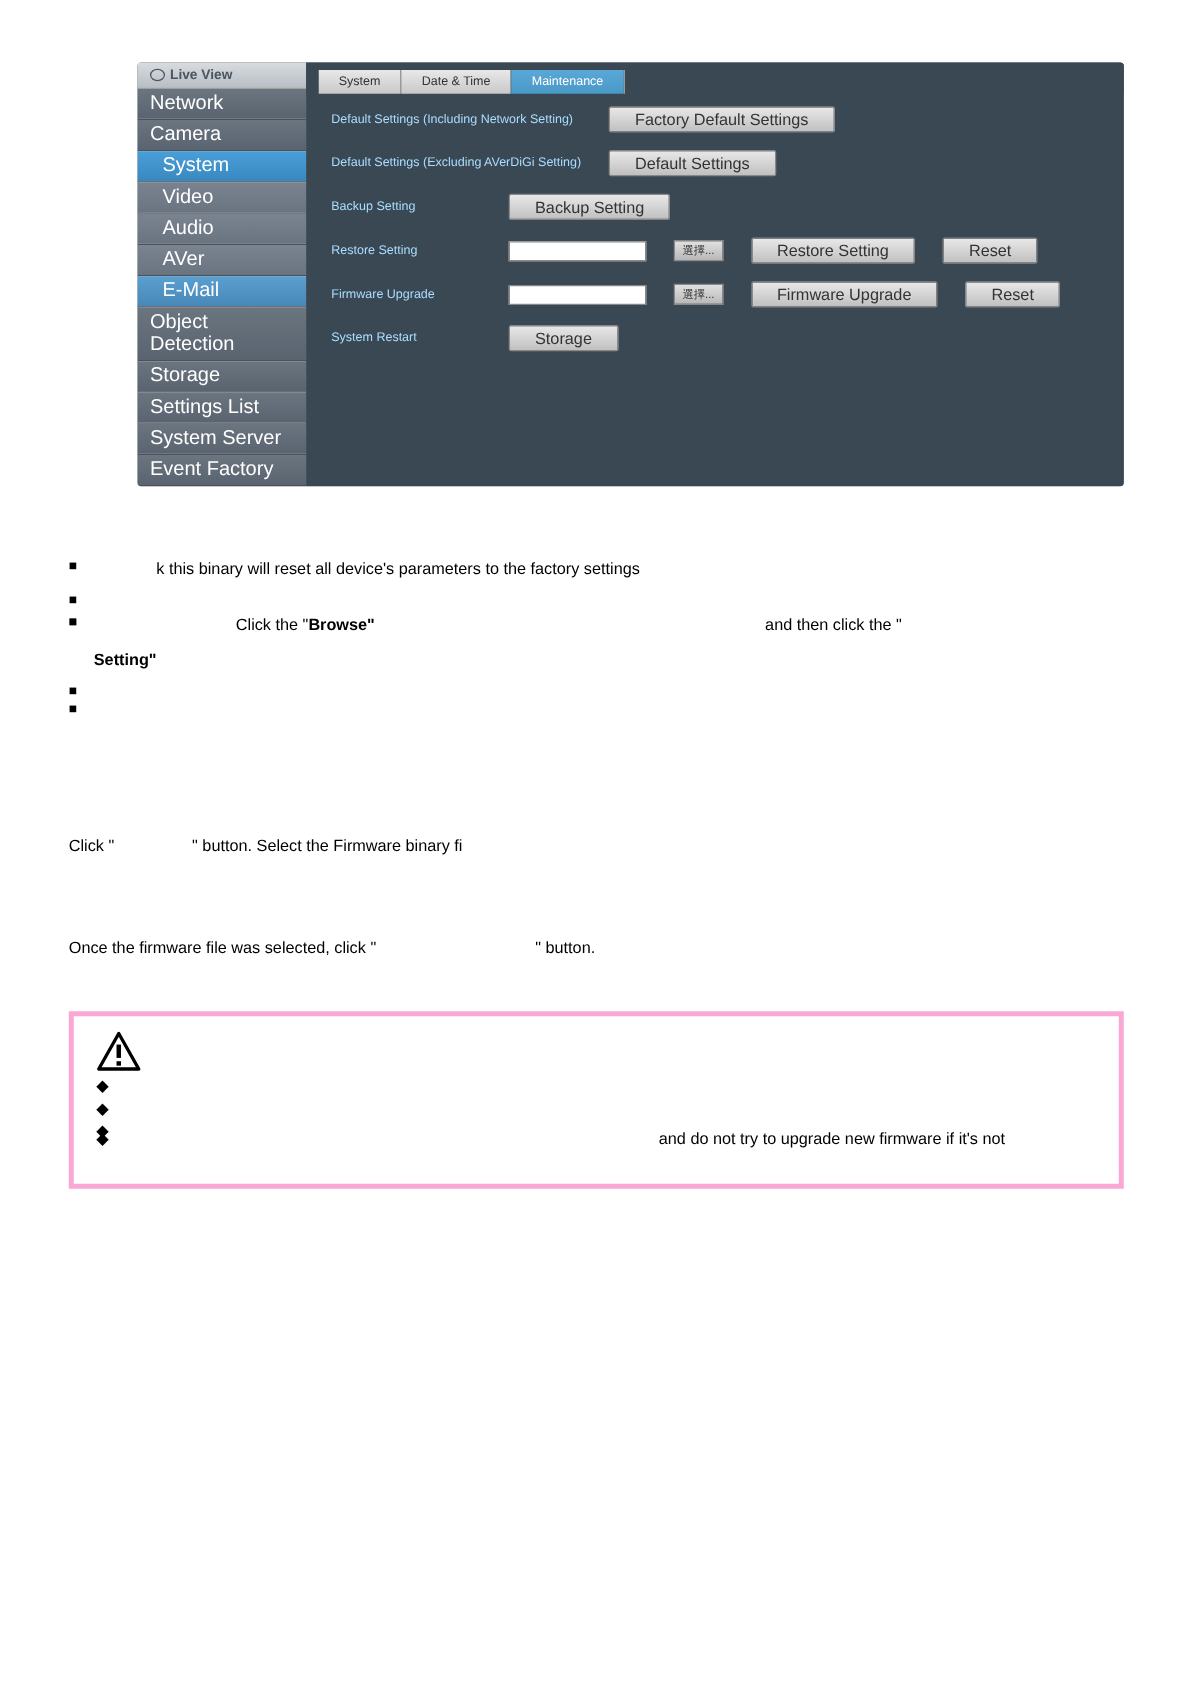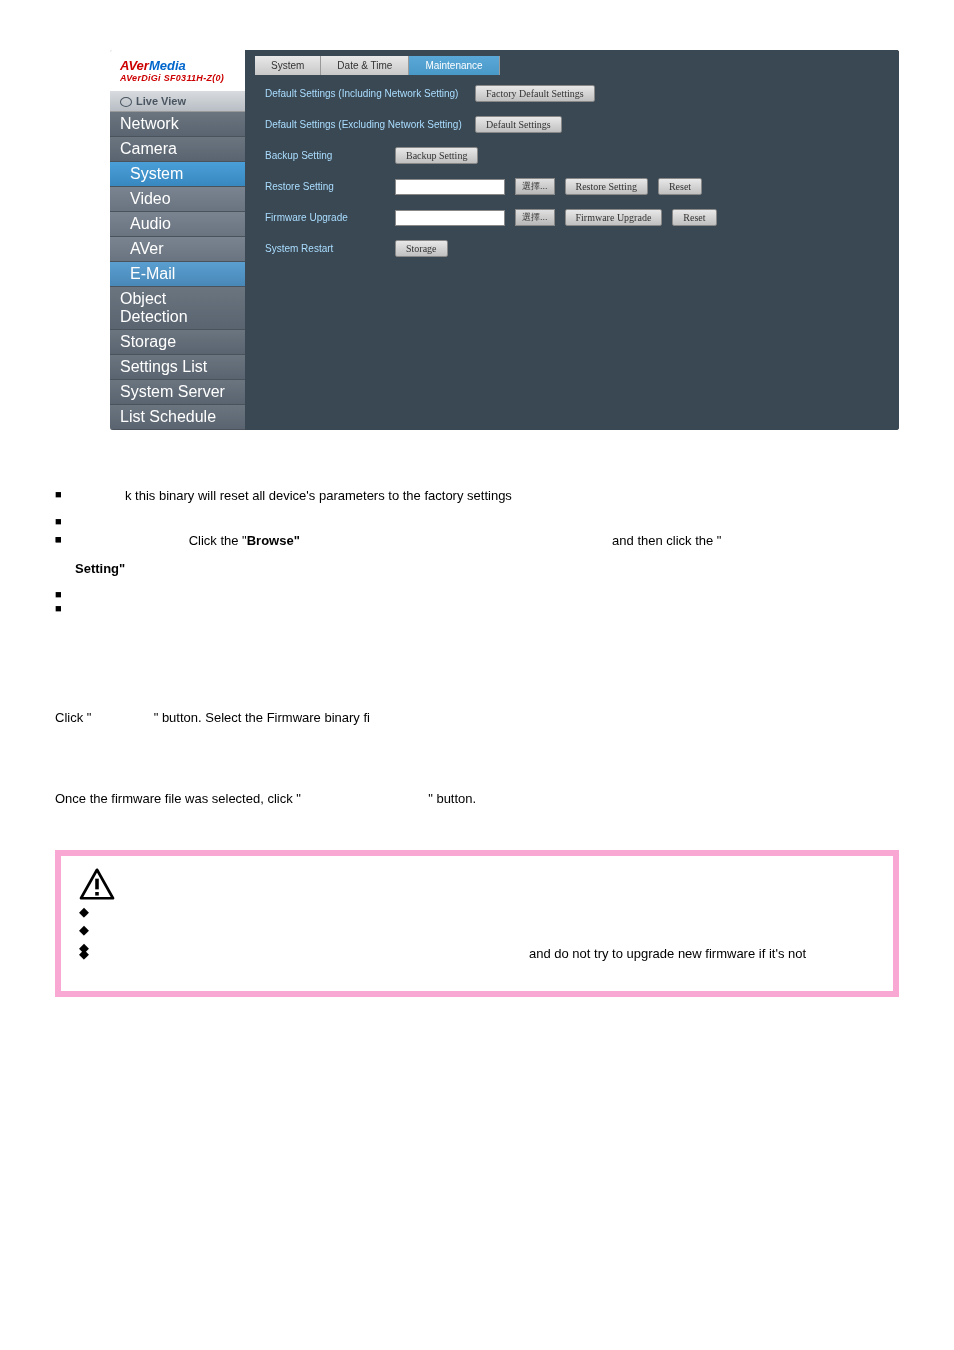--- a/index.html
+++ b/index.html
@@ -73,36 +73,35 @@
     }
     .panel-content {
       padding: 10px 20px;
       color: #fff;
       font-size: 10px;
     }
     .setting-row {
       display: flex;
       align-items: center;
       margin-bottom: 14px;
-      gap: 10px;
+      gap: 22px;
     }
     .setting-label {
       color: #aaddff;
       width: 200px;
       font-size: 10px;
     }
     .btn-panel {
       background: linear-gradient(to bottom, #e8e8e8, #c0c0c0);
       border: 1px solid #888;
-      padding: 2px 10px;
-      font-size: 10px;
+      padding: 2px 20px;
+      font-size: 13px;
       color: #333;
       cursor: pointer;
       border-radius: 2px;
-      font-family: Liberation Serif, serif;
     }
     .input-box {
       background: #fff;
       border: 1px solid #888;
       height: 16px;
       width: 110px;
     }
     .browse-btn {
       background: linear-gradient(to bottom, #e0e0e0, #b8b8b8);
       border: 1px solid #888;
@@ -126,21 +125,21 @@
       content: "■";
       position: absolute;
       left: 0;
       font-size: 11px;
       top: 1px;
     }
     .indent-text { padding-left: 70px; margin-bottom: 4px; line-height: 1.8; }
     .bold { font-weight: bold; }
     
     .warning-box {
-      border: 6px solid #f9a8d4;
+      border: 4px solid #f9a8d4;
       margin: 40px 0 30px 0;
       padding: 12px 18px 18px 18px;
     }
     .warning-icon {
       width: 36px;
       height: 32px;
     }
     .warning-icon svg { width: 100%; height: 100%; }
     .diamond-item {
       position: relative;
@@ -163,53 +162,49 @@
       position: relative;
       vertical-align: middle;
       margin-right: 4px;
     }
   </style>
 </head>
 <body>
 
 <div class="screenshot">
   <div class="sidebar">
-    <div class="logo">
-      <span class="logo-aver">AVer</span><span class="logo-media">Media</span>
-      <div class="logo-sub">AVerDiGi SF0311H-Z(0)</div>
-    </div>
     <div class="live-view">
       <span class="eye-icon"></span><span>Live View</span>
     </div>
     <div class="nav-item">Network</div>
     <div class="nav-item">Camera</div>
     <div class="nav-item sub active">System</div>
     <div class="nav-item sub">Video</div>
     <div class="nav-item sub">Audio</div>
     <div class="nav-item sub">AVer</div>
     <div class="nav-item sub highlight">E-Mail</div>
     <div class="nav-item">Object Detection</div>
     <div class="nav-item">Storage</div>
     <div class="nav-item">Settings List</div>
     <div class="nav-item">System Server</div>
-    <div class="nav-item">List Schedule</div>
+    <div class="nav-item">Event Factory</div>
   </div>
   <div class="main-panel">
     <div class="tabs">
       <div class="tab">System</div>
       <div class="tab">Date &amp; Time</div>
       <div class="tab active">Maintenance</div>
     </div>
     <div class="panel-content">
       <div class="setting-row">
         <span class="setting-label">Default Settings (Including Network Setting)</span>
         <button class="btn-panel">Factory Default Settings</button>
       </div>
       <div class="setting-row">
-        <span class="setting-label">Default Settings (Excluding Network Setting)</span>
+        <span class="setting-label">Default Settings (Excluding AVerDiGi Setting)</span>
         <button class="btn-panel">Default Settings</button>
       </div>
       <div class="setting-row">
         <span class="setting-label" style="width:120px">Backup Setting</span>
         <button class="btn-panel">Backup Setting</button>
       </div>
       <div class="setting-row">
         <span class="setting-label" style="width:120px">Restore Setting</span>
         <div class="input-box"></div>
         <button class="browse-btn">選擇...</button>

